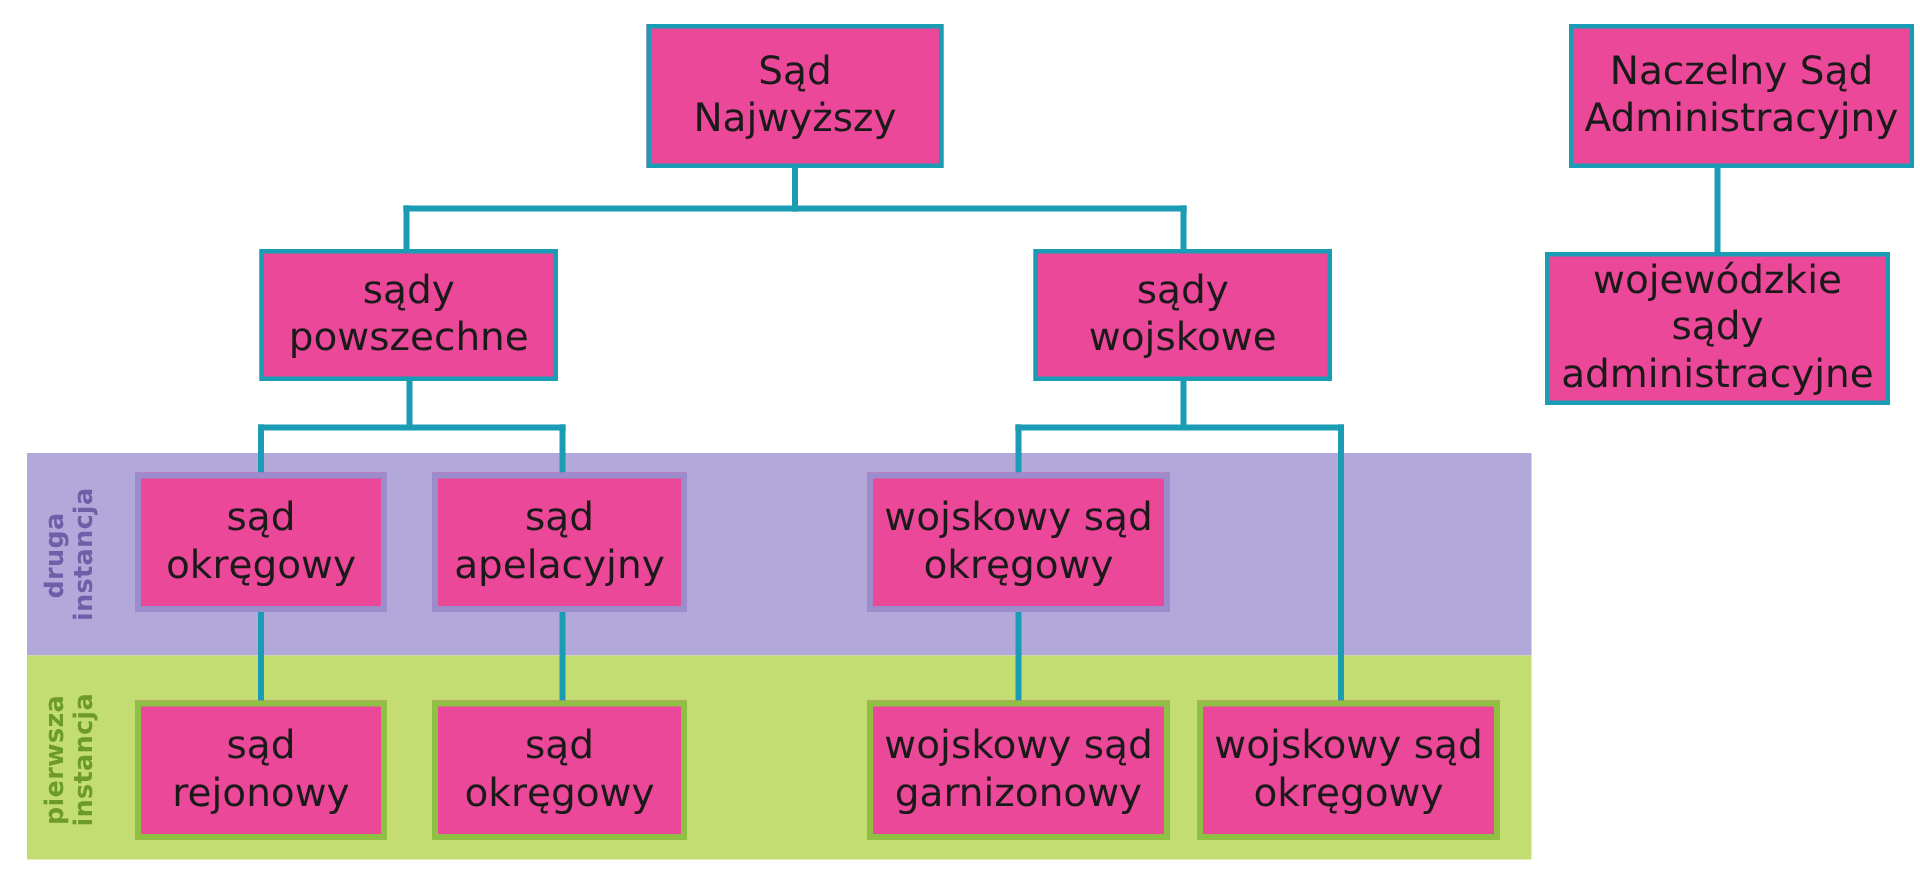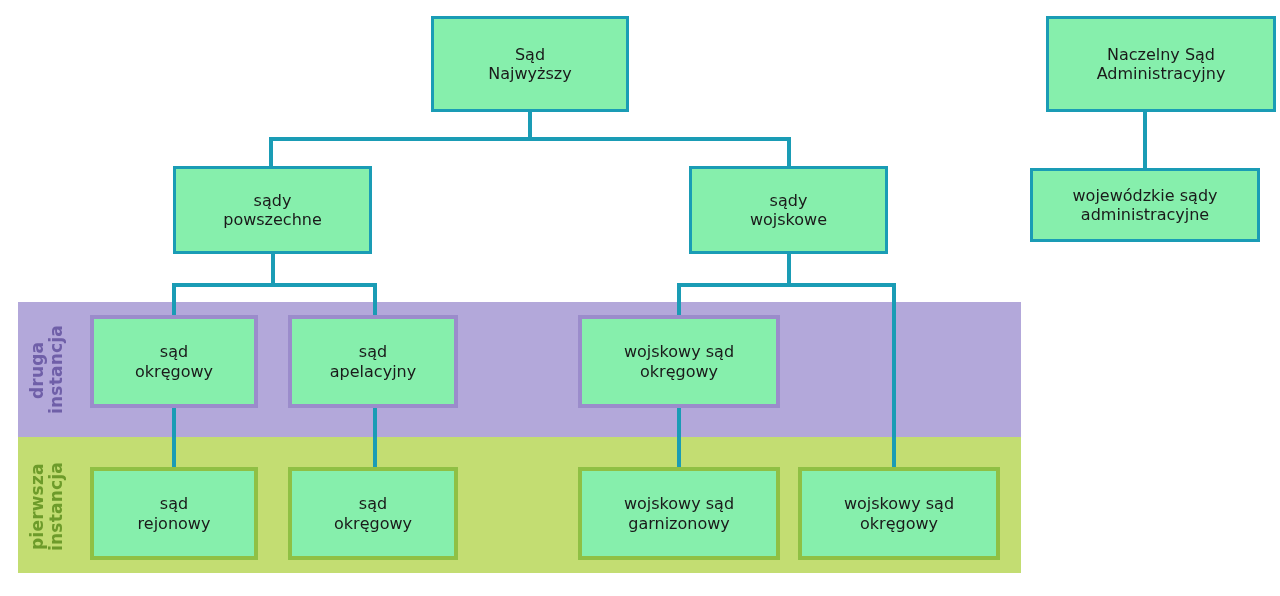--- a/index.html
+++ b/index.html
@@ -46,28 +46,28 @@
   .line {
     position: absolute;
     background: #1a9cb5;
     z-index: 2;
   }
 
   
   .box {
     position: absolute;
     box-sizing: border-box;
-    background: #86efac;
+    background: #ec4899;
     display: flex;
     align-items: center;
     justify-content: center;
     text-align: center;
     line-height: 1.2;
     color: #1a1a1a;
-    font-size: 16px;
+    font-size: 26px;
     white-space: pre-line;
     z-index: 3;
   }
   .box-teal   { border: 3px solid #1a9cb5; }
   .box-purple { border: 4px solid #9b8ccb; }
   .box-green  { border: 4px solid #8fc044; }
 </style>
 </head>
 <body>
 
@@ -99,21 +99,21 @@
   <div class="line" style="left:892px; top:283px; width:4px; height:274px;"></div>
 
   <div class="line" style="left:1143px; top:110px; width:4px; height:60px;"></div>
 
   <div class="box box-teal" style="left:431px; top:16px; width:198px; height:96px;">Sąd
 Najwyższy</div>
 
   <div class="box box-teal" style="left:1030px; top:16px; width:230px; height:96px;margin-left:16px;">Naczelny Sąd
 Administracyjny</div>
 
-  <div class="box box-teal" style="left:1030px; top:168px; width:230px; height:74px;">wojewódzkie sądy
+  <div class="box box-teal" style="left:1030px; top:168px; width:230px; height:102px;">wojewódzkie sądy
 administracyjne</div>
 
   <div class="box box-teal" style="left:173px; top:166px; width:199px; height:88px;">sądy
 powszechne</div>
 
   <div class="box box-teal" style="left:689px; top:166px; width:199px; height:88px;">sądy
 wojskowe</div>
 
   <div class="box box-purple" style="left:90px; top:315px; width:168px; height:93px;">sąd
 okręgowy</div>

